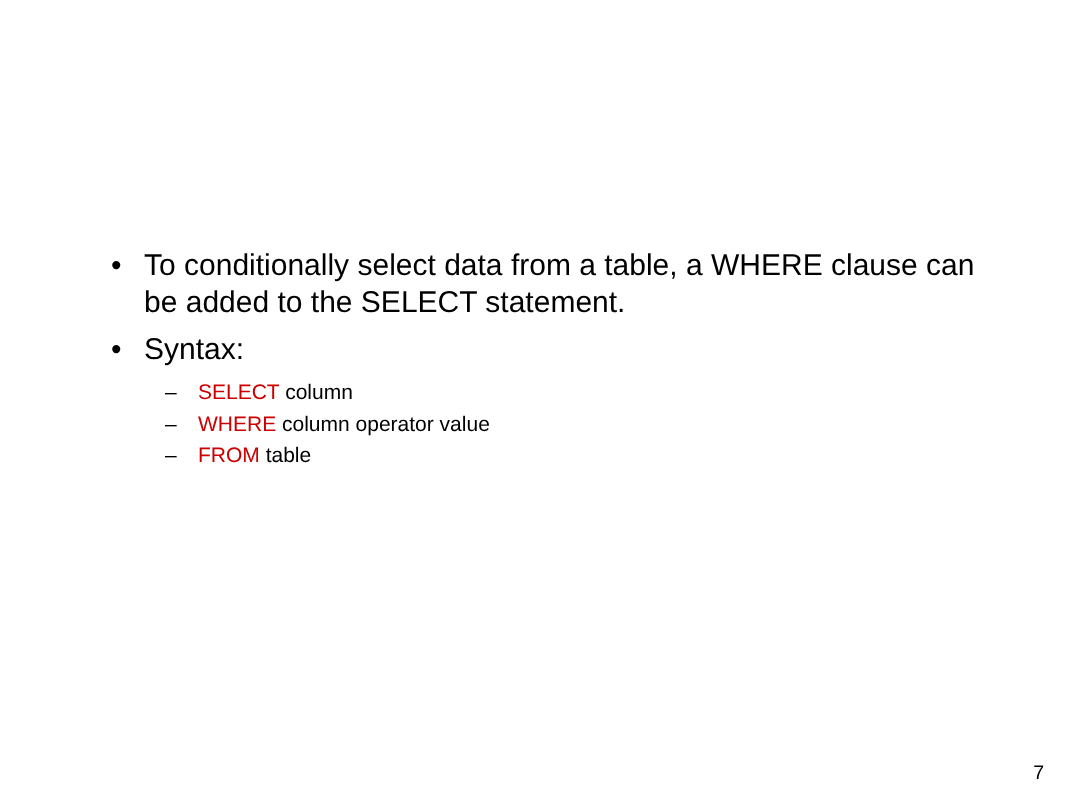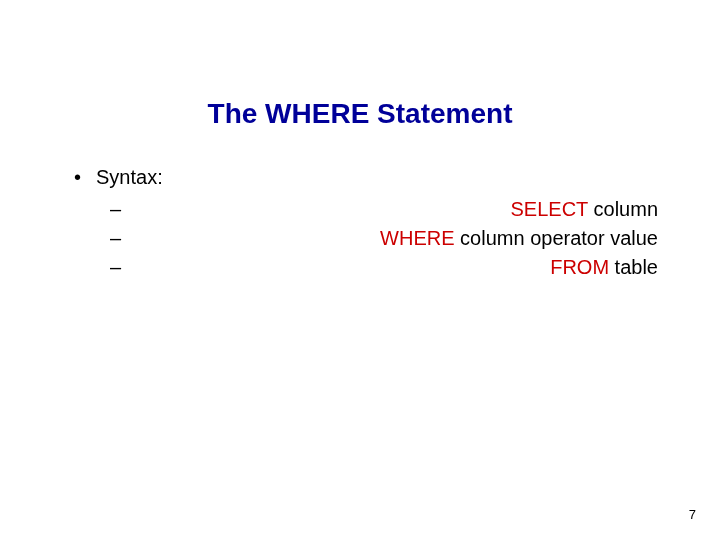--- a/index.html
+++ b/index.html
@@ -54,22 +54,21 @@
     left: 6px;
     top: 0;
     color: #000000;
     font-size: 20px;
     line-height: 1.25;
   }
   ul.level2 {
     list-style: none;
     margin: 6px 0 0 0;
     padding: 0;
-    font-size: 20px;
-    text-align: right;
+    font-size: 14px;
   }
   ul.level2 > li {
     position: relative;
     padding-left: 36px;
     margin-bottom: 2px;
     line-height: 1.35;
   }
   ul.level2 > li::before {
     content: "–";
     position: absolute;
@@ -87,24 +86,26 @@
     font-size: 13px;
     color: #000000;
     font-family: Verdana, Geneva, sans-serif;
   }
 </style>
 </head>
 <body>
 
 <div class="slide">
 
-  <div class="title">The WHERE Statement</div>
 
   <div class="body">
     <ul class="level1">
+      <li>
+        <span>To conditionally select data from a table, a WHERE clause can be added to the SELECT statement.</span>
+      </li>
       <li>
         <span>Syntax:</span>
         <ul class="level2">
           <li>
             <span class="kw">SELECT</span><span> column</span>
           </li>
           <li>
             <span class="kw">WHERE</span><span> column operator value</span>
           </li>
           <li>

